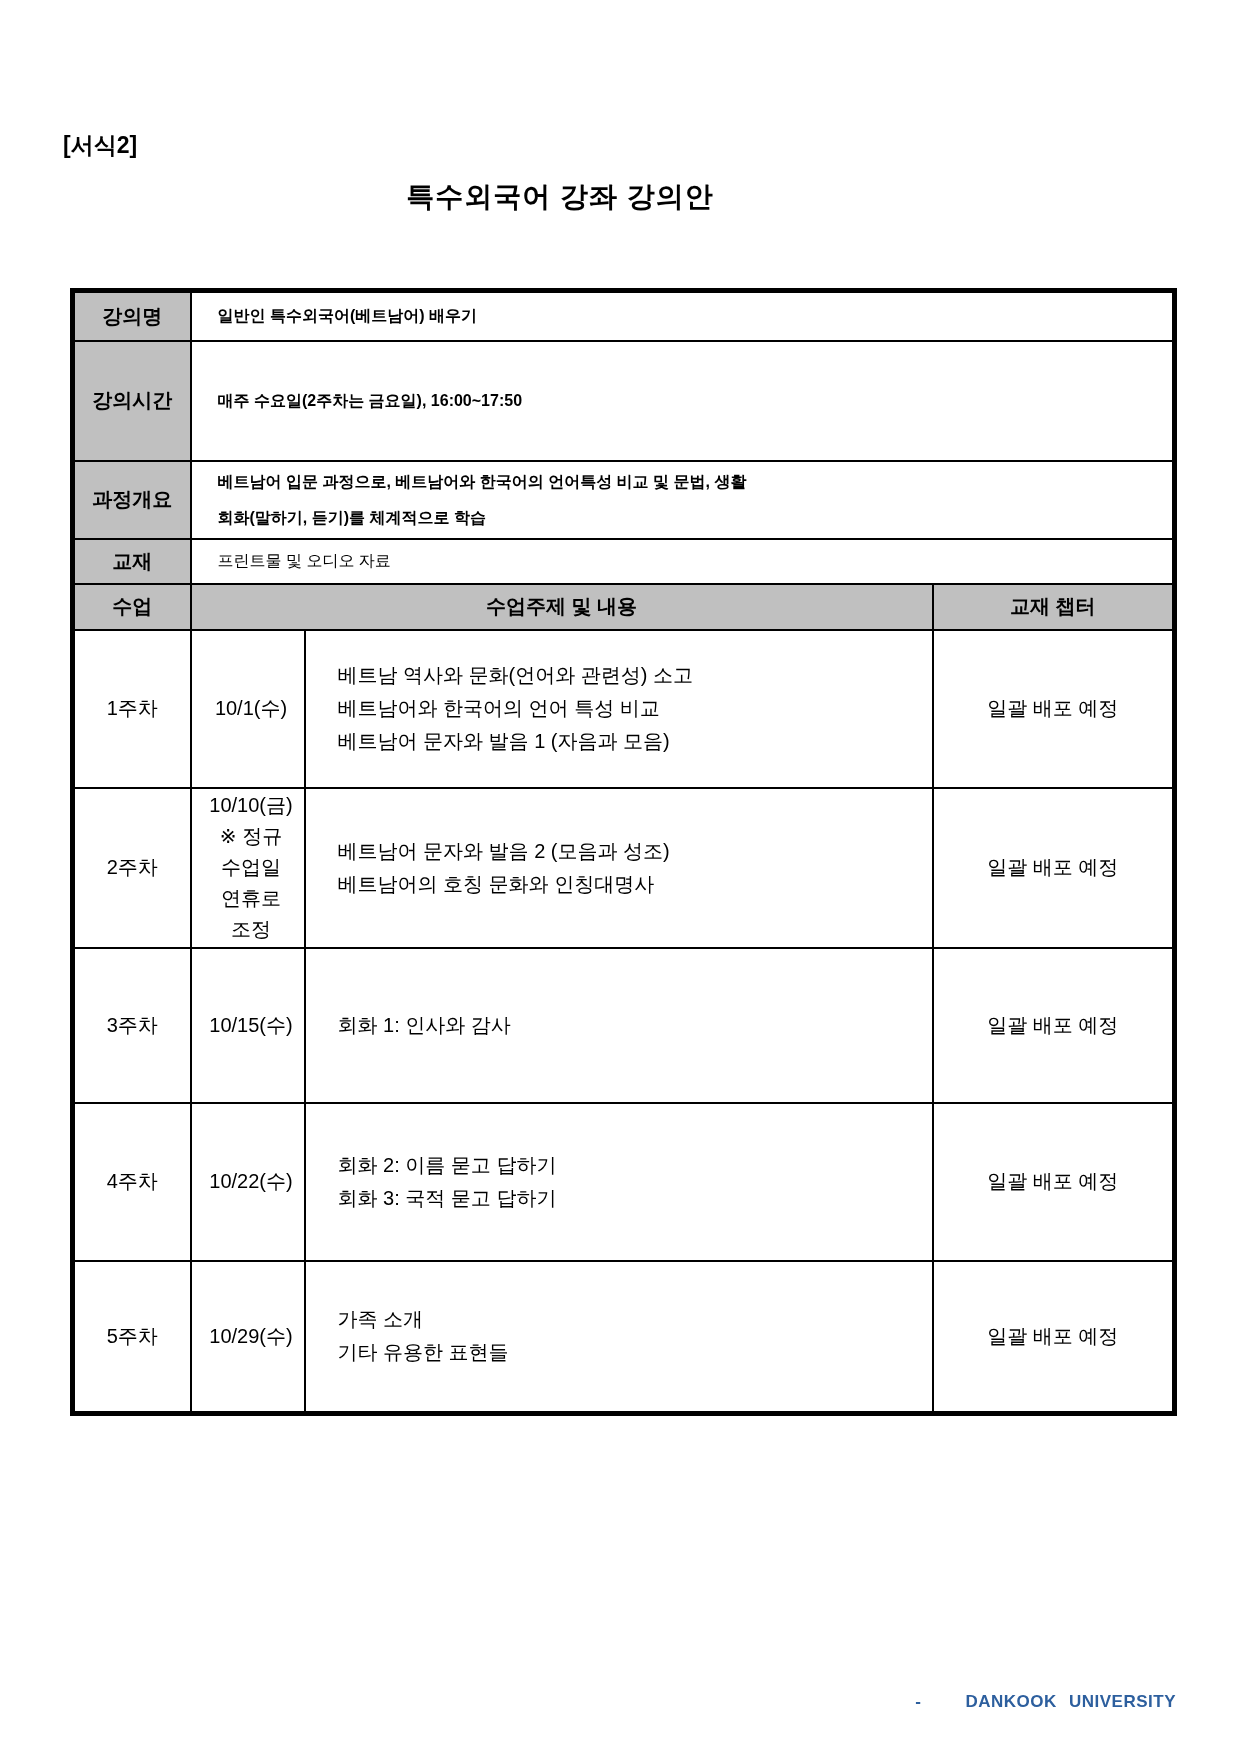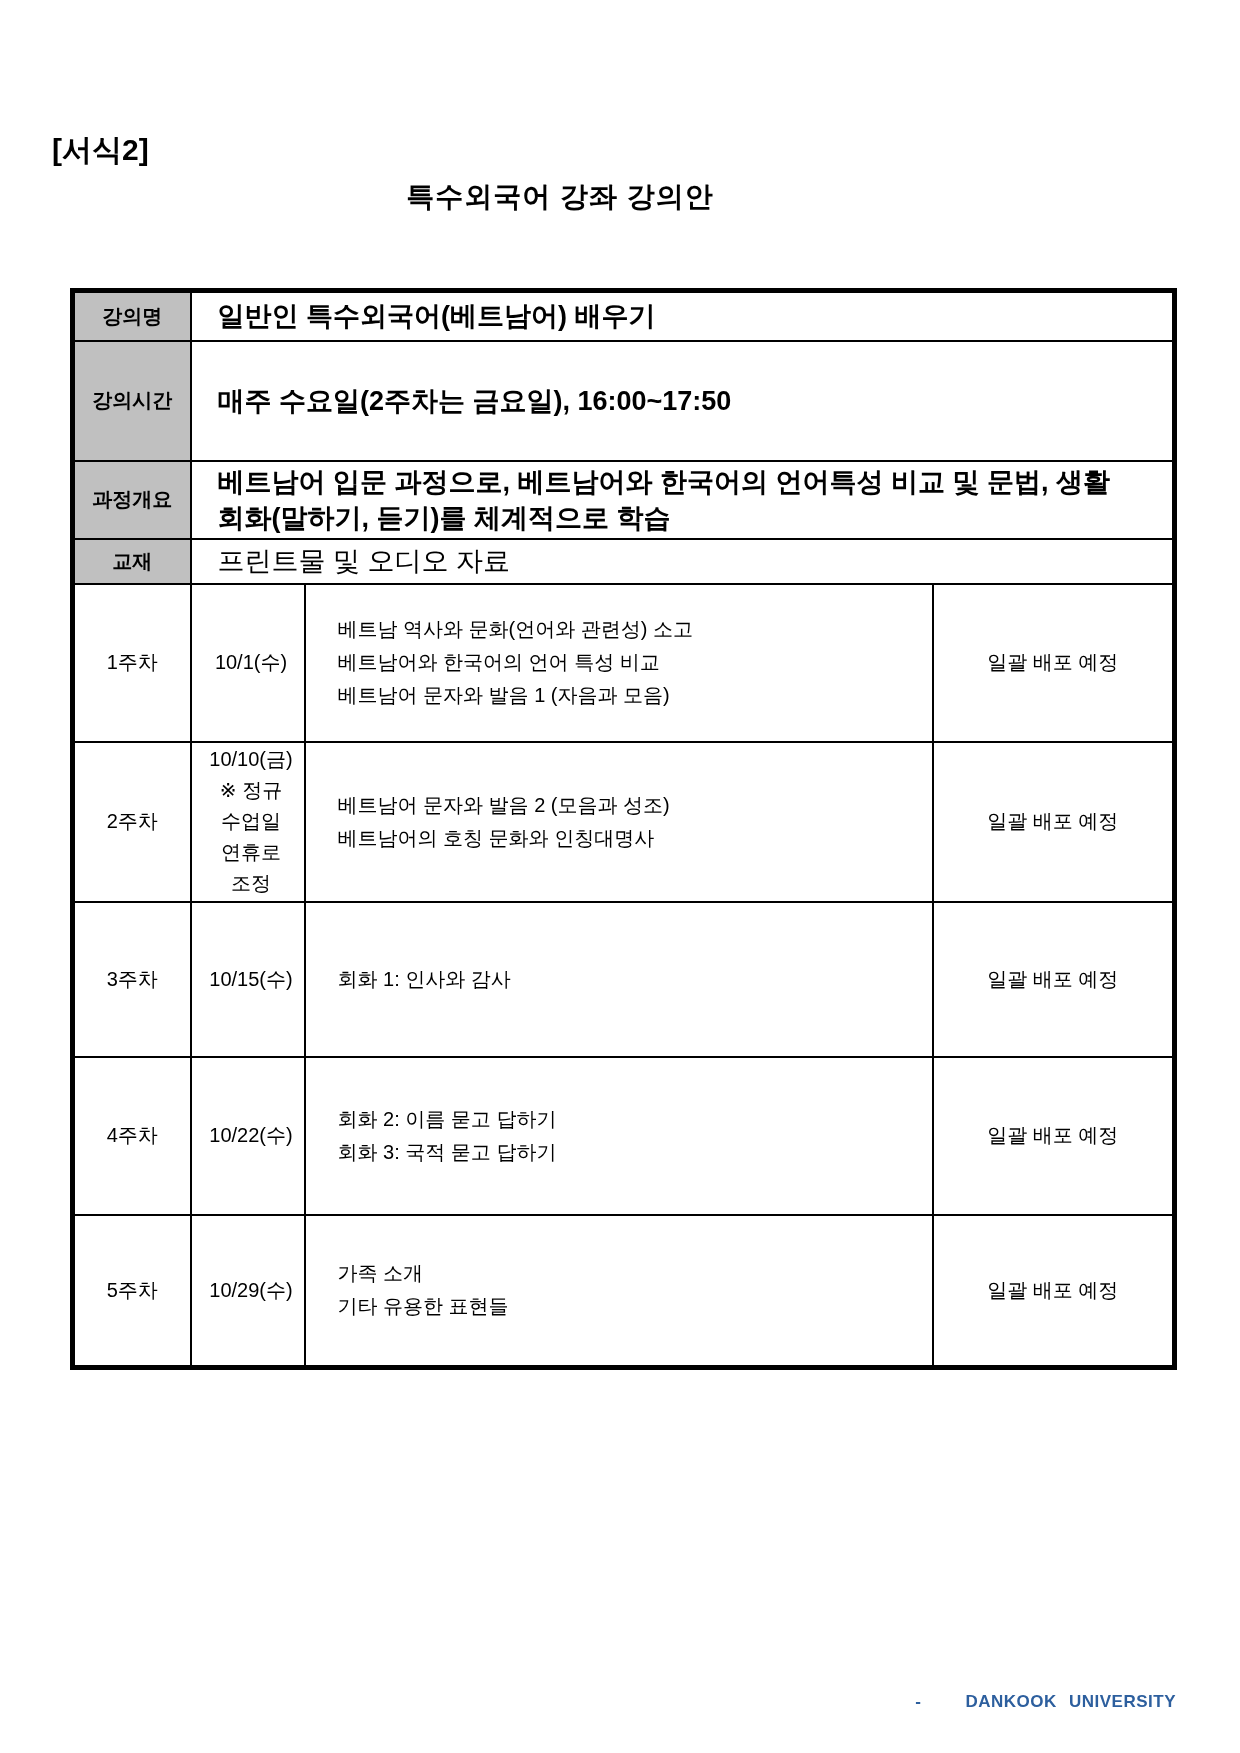--- a/index.html
+++ b/index.html
@@ -5,22 +5,22 @@
   html,body{margin:0;padding:0;background:#ffffff;}
   .page{
     position:relative;
     width:1240px;height:1753px;
     background:#ffffff;
     font-family:"Liberation Sans","DejaVu Sans",sans-serif;
     color:#000000;
     overflow:hidden;
   }
   .form-tag{
-    position:absolute;left:52px;top:130px;
-    font-size:30px;font-weight:bold;
+    position:absolute;left:63px;top:130px;
+    font-size:23px;font-weight:bold;
   }
   .doc-title{
     position:absolute;left:0;top:178px;width:1120px;
     text-align:center;font-size:28px;font-weight:bold;
     letter-spacing:1px;
   }
   table.doc-table{
     position:absolute;left:70px;top:288px;
     width:1102px;
     border-collapse:collapse;
@@ -33,21 +33,21 @@
     overflow:hidden;
   }
   td.lbl{
     background:#c0c0c0;
     font-weight:bold;
     text-align:center;
     font-size:20px;
   }
   td.val{
     padding-left:26px;
-    font-size:27px;
+    font-size:16px;
   }
   .bold{font-weight:bold;}
   td.val .vline{line-height:36px;}
   td.week, td.date, td.chapter{
     text-align:center;
     font-size:20px;
   }
   td.date .dline{line-height:31px;margin-left:7px;}
   td.topic{
     padding-left:32px;
@@ -99,20 +99,25 @@
           <div class="vline">회화(말하기, 듣기)를 체계적으로 학습</div>
         </td>
       </tr>
       <tr style="height:45px">
         <td class="lbl">교재</td>
         <td class="val" colspan="3">
           <div class="vline">프린트물 및 오디오 자료</div>
         </td>
       </tr>
 
+      <tr style="height:46px">
+        <td class="lbl">수업</td>
+        <td class="lbl" colspan="2">수업주제 및 내용</td>
+        <td class="lbl">교재 챕터</td>
+      </tr>
 
       <tr style="height:158px">
         <td class="week">1주차</td>
         <td class="date">
           <div class="dline">10/1(수)</div>
         </td>
         <td class="topic">
           <div class="tline">베트남 역사와 문화(언어와 관련성) 소고</div>
           <div class="tline">베트남어와 한국어의 언어 특성 비교</div>
           <div class="tline">베트남어 문자와 발음 1 (자음과 모음)</div>

